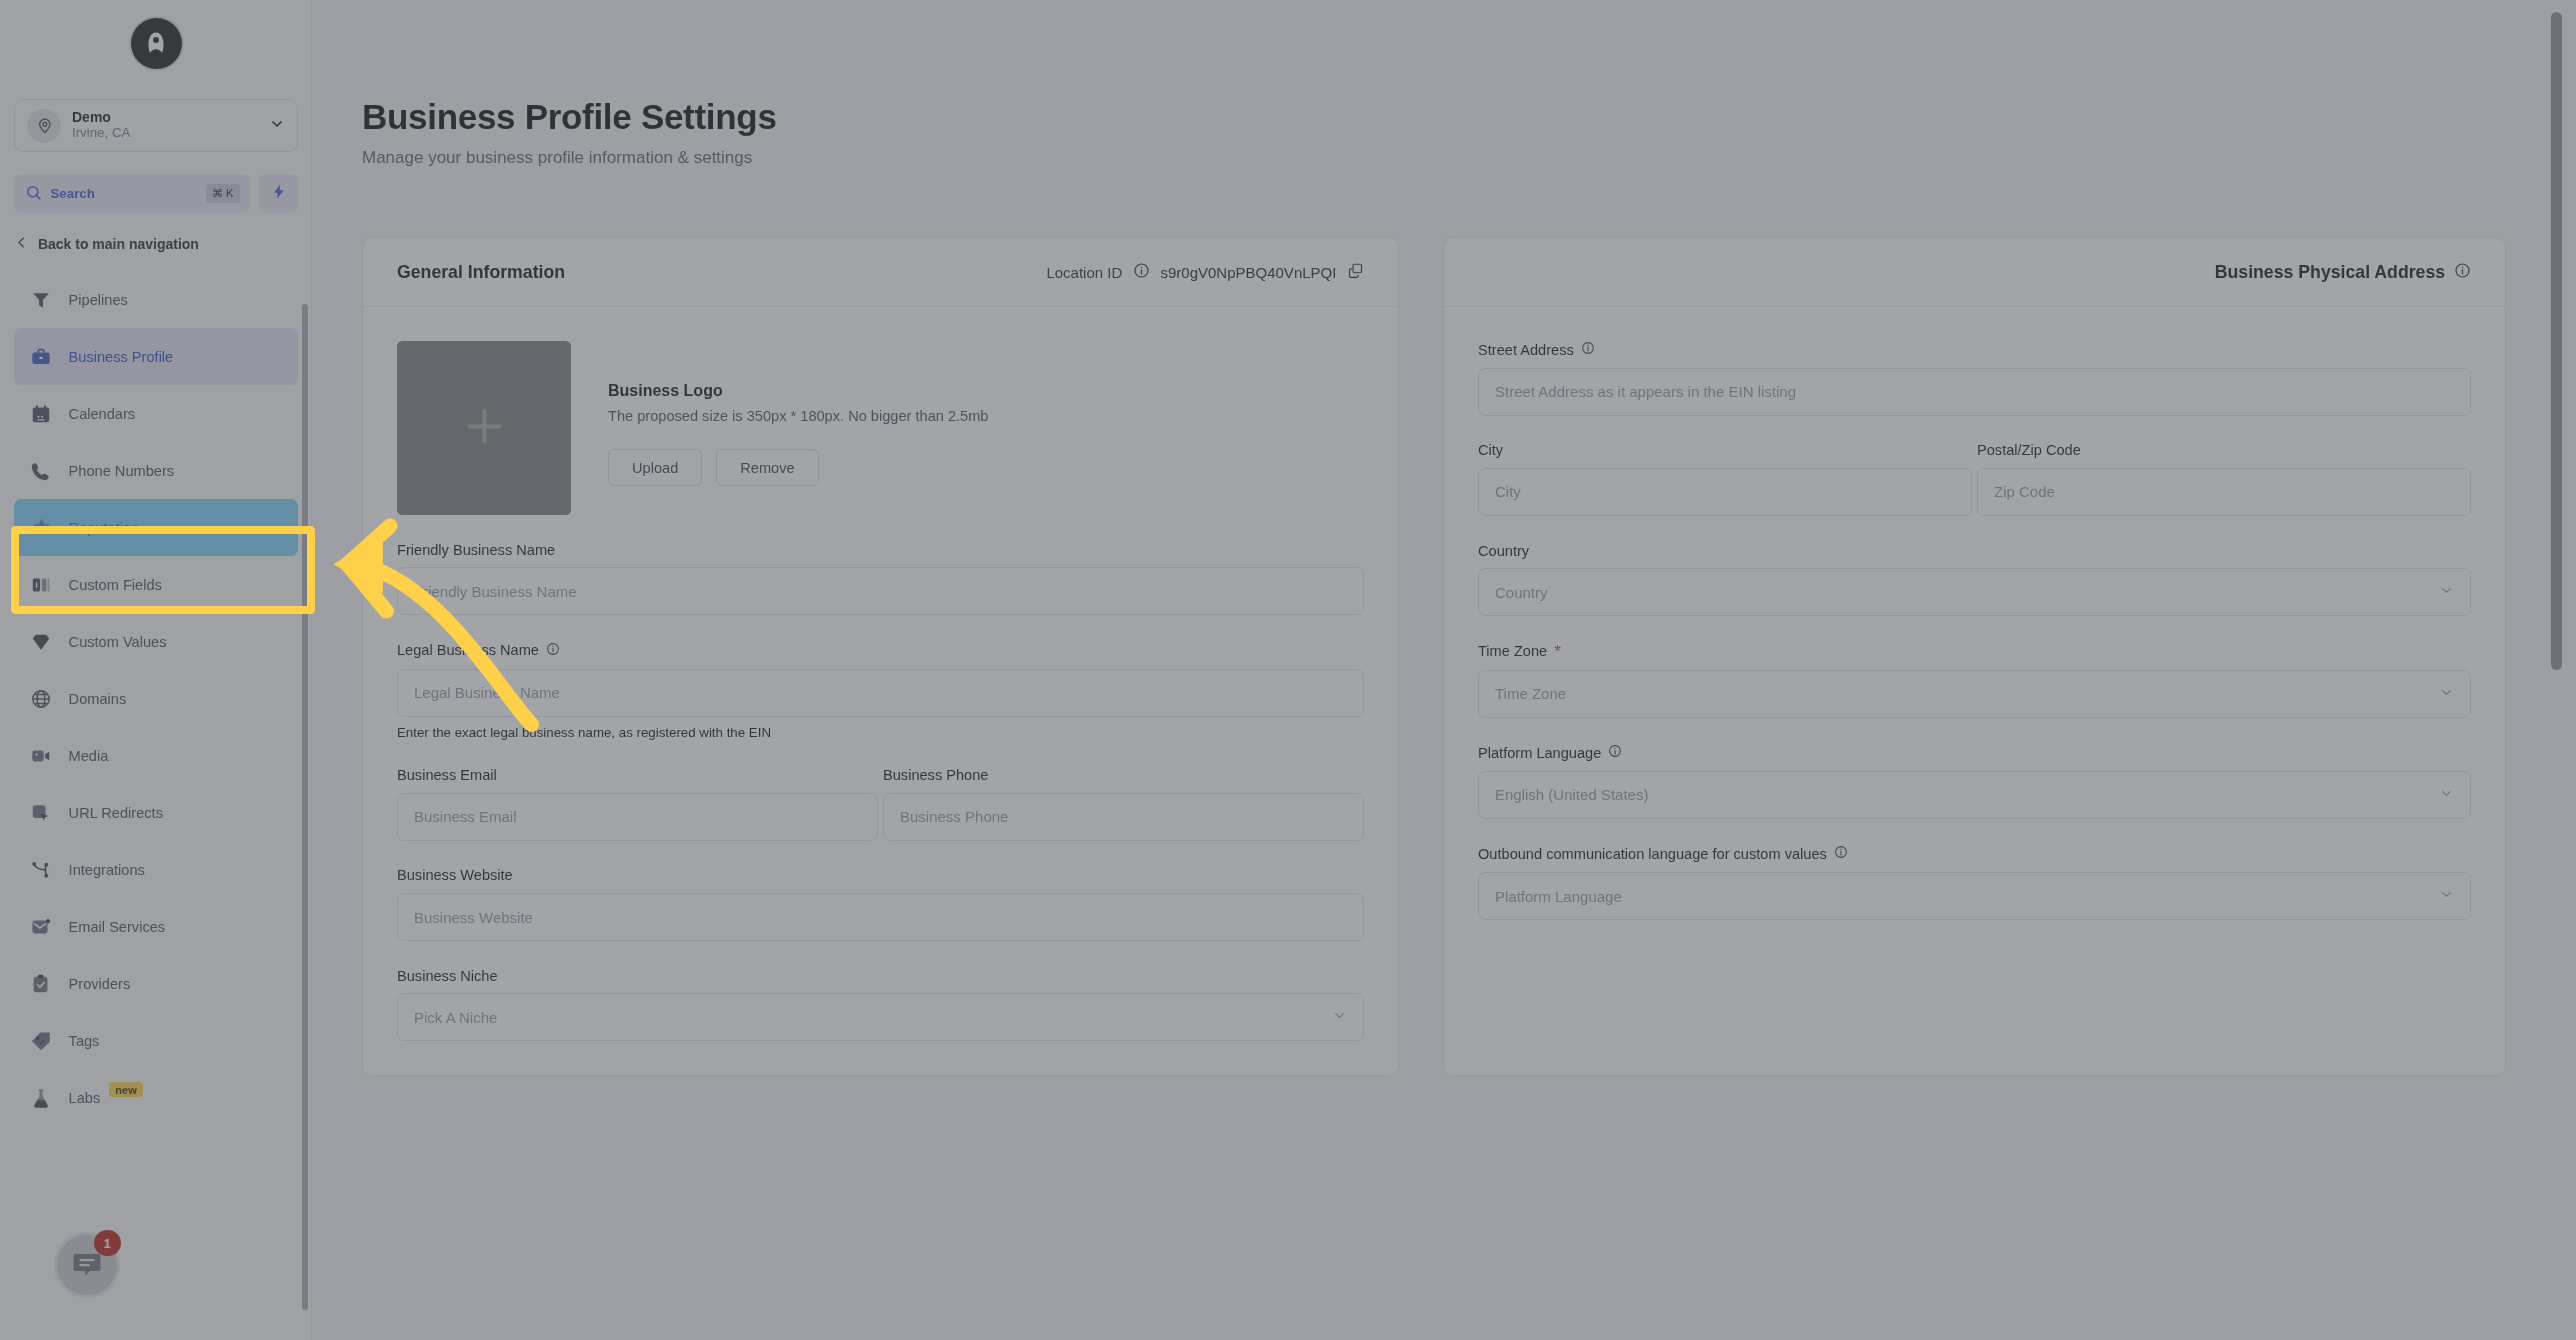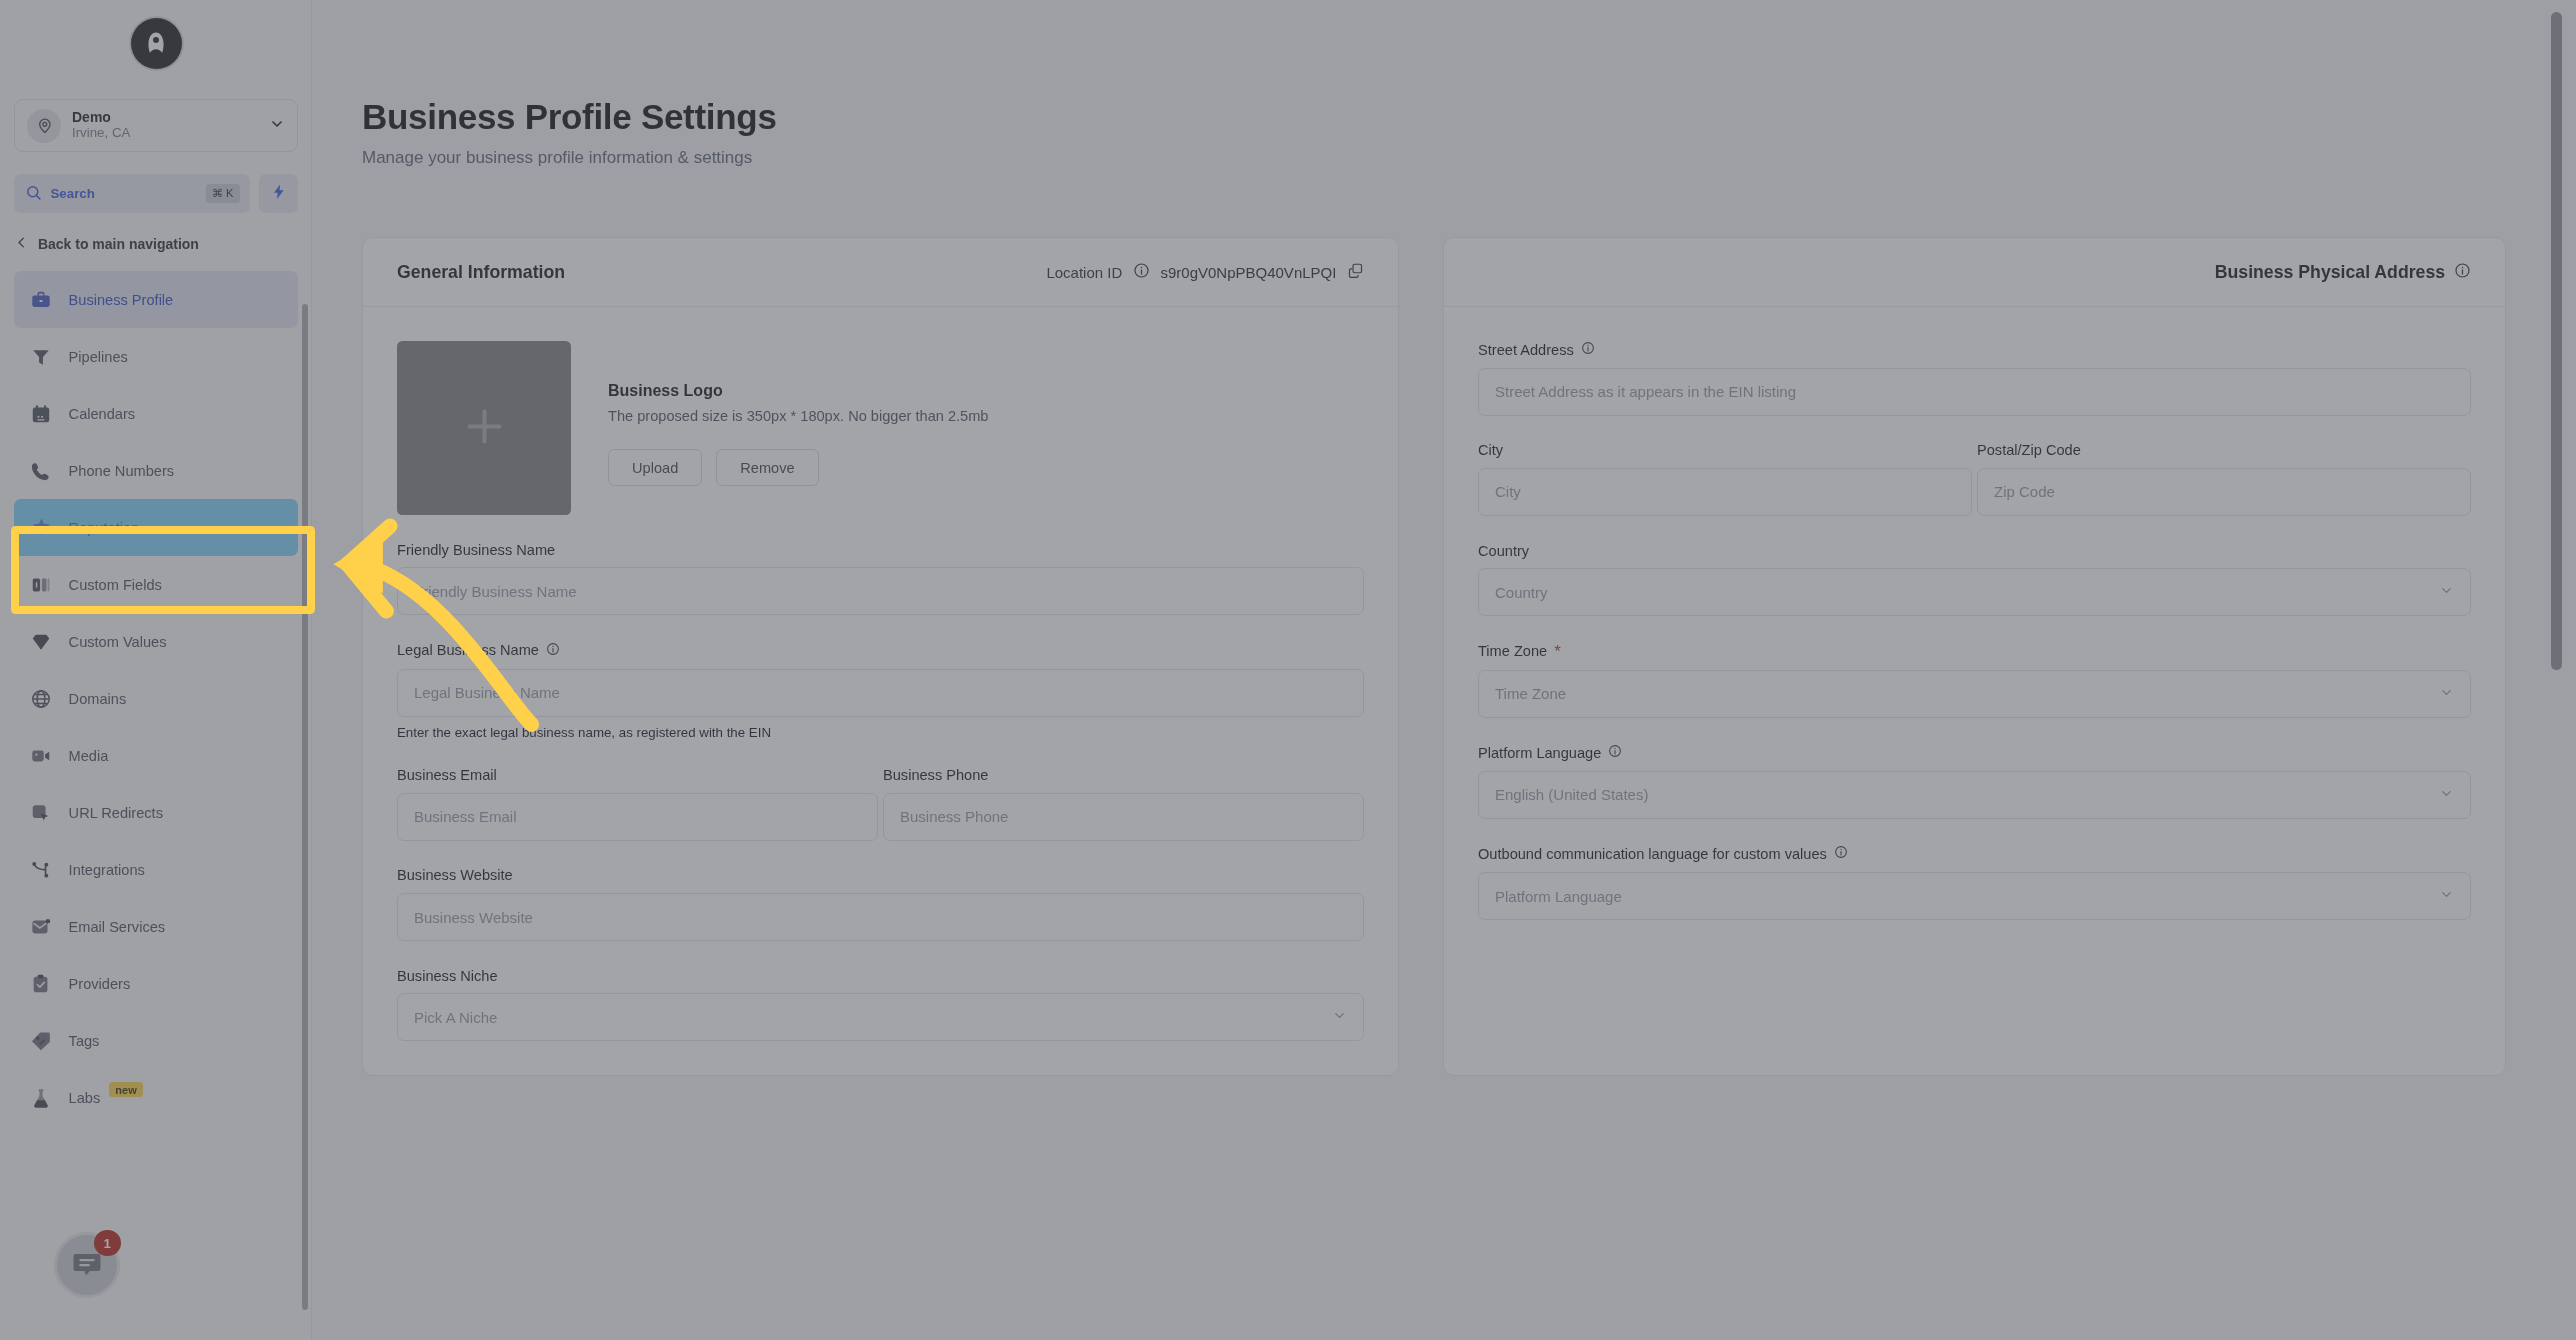--- a/index.html
+++ b/index.html
@@ -366,38 +366,38 @@
       <span>
         <svg width="15" height="15" viewBox="0 0 24 24" fill="none" stroke="#2b2f38" stroke-width="2.1" stroke-linecap="round" stroke-linejoin="round">
             <polyline points="15 5 8 12 15 19"></polyline>
           </svg>
       </span>
       <span class="back-nav-label">Back to main navigation</span>
     </div>
 
     <div class="nav-list">
 
+      <div class="nav-item">
+        <span class="ico">
+          <svg width="22" height="22" viewBox="0 0 24 24" fill="#4d5360">
+              <path d="M3.5 4.5h17l-6.4 7.6v8.4l-4.2-2.6v-5.8z"></path>
+            </svg>
+        </span>
+        <span class="lbl">Pipelines</span>
+      </div>
+
       <div class="nav-item active">
         <span class="ico">
           <svg width="22" height="22" viewBox="0 0 24 24" fill="#3f5bc4">
               <rect x="2.5" y="7" width="19" height="12.5" rx="2.2"></rect>
               <path d="M9 7V5.6A1.6 1.6 0 0 1 10.6 4h2.8A1.6 1.6 0 0 1 15 5.6V7" fill="none" stroke="#3f5bc4" stroke-width="1.9"></path>
               <rect x="10.3" y="12" width="3.4" height="2.2" rx="0.7" fill="#ffffff"></rect>
             </svg>
         </span>
         <span class="lbl">Business Profile</span>
-      </div>
-
-      <div class="nav-item">
-        <span class="ico">
-          <svg width="22" height="22" viewBox="0 0 24 24" fill="#4d5360">
-              <path d="M3.5 4.5h17l-6.4 7.6v8.4l-4.2-2.6v-5.8z"></path>
-            </svg>
-        </span>
-        <span class="lbl">Pipelines</span>
       </div>
 
       <div class="nav-item">
         <span class="ico">
           <svg width="22" height="22" viewBox="0 0 24 24" fill="#4d5360">
               <rect x="3" y="5" width="18" height="16" rx="2.4"></rect>
               <rect x="6.5" y="2.5" width="2.2" height="4" rx="1"></rect>
               <rect x="15.3" y="2.5" width="2.2" height="4" rx="1"></rect>
               <circle cx="9.2" cy="15" r="1.15" fill="#f7f8fb"></circle>
               <circle cx="13.2" cy="15" r="1.15" fill="#f7f8fb"></circle>

